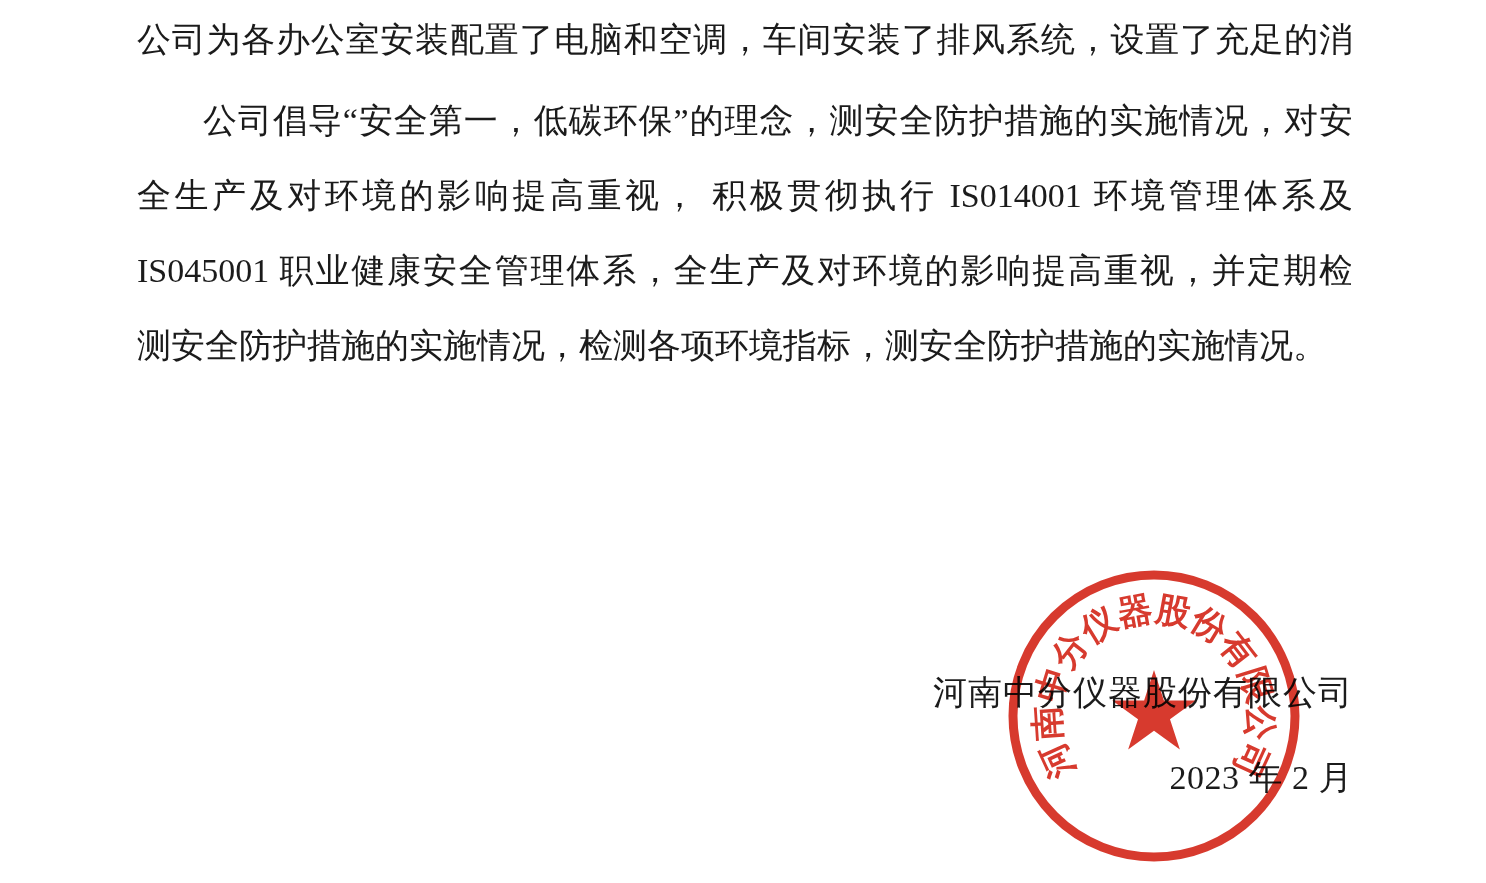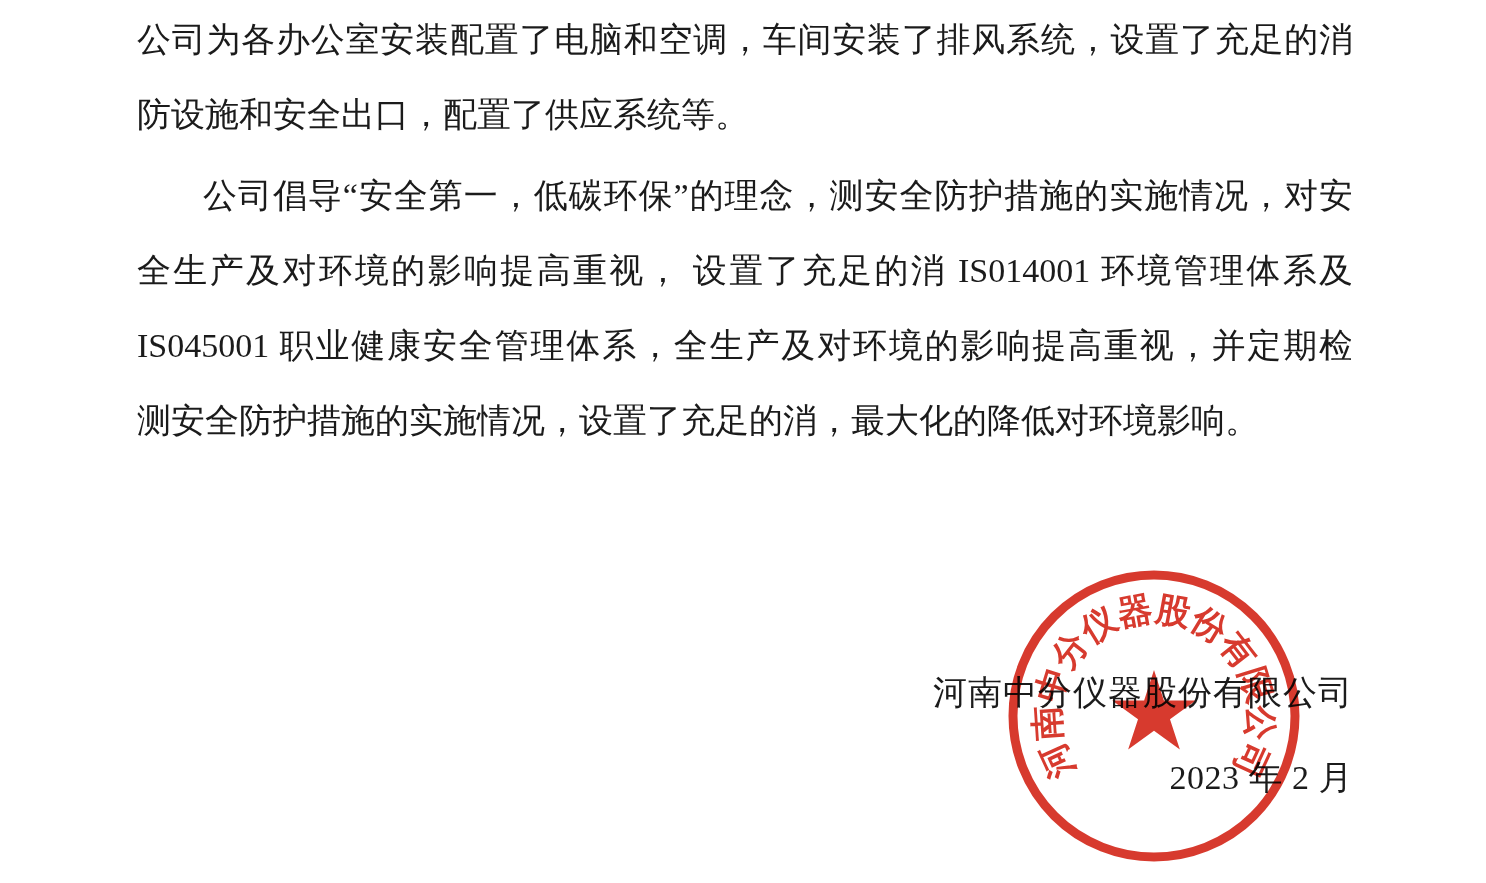--- a/index.html
+++ b/index.html
@@ -66,27 +66,26 @@
   }
 </style>
 </head>
 <body>
 
 <div class="page">
 
   <div class="content">
     <div class="para">
       <div class="jline">公司为各办公室安装配置了电脑和空调，车间安装了排风系统，设置了充足的消</div>
-      <div class="lastline">防设施和安全出口，配置了供应系统等。</div>
     </div>
     <div class="para para2">
       <div class="jline indent">公司倡导“安全第一，低碳环保”的理念，测安全防护措施的实施情况，对安</div>
-      <div class="jline">全生产及对环境的影响提高重视， 设置了充足的消 IS014001 环境管理体系及</div>
+      <div class="jline">全生产及对环境的影响提高重视， 积极贯彻执行 IS014001 环境管理体系及</div>
       <div class="jline">IS045001 职业健康安全管理体系，全生产及对环境的影响提高重视，并定期检</div>
-      <div class="lastline">测安全防护措施的实施情况，设置了充足的消，最大化的降低对环境影响。</div>
+      <div class="lastline">测安全防护措施的实施情况，检测各项环境指标，测安全防护措施的实施情况。</div>
     </div>
   </div>
 
   <div class="signature">
     <div class="sig-company">河南中分仪器股份有限公司</div>
     <div class="sig-date">2023 年 2 月</div>
   </div>
 
   <svg class="seal" viewBox="-160 -160 320 320" xmlns="http://www.w3.org/2000/svg">
     <defs>

